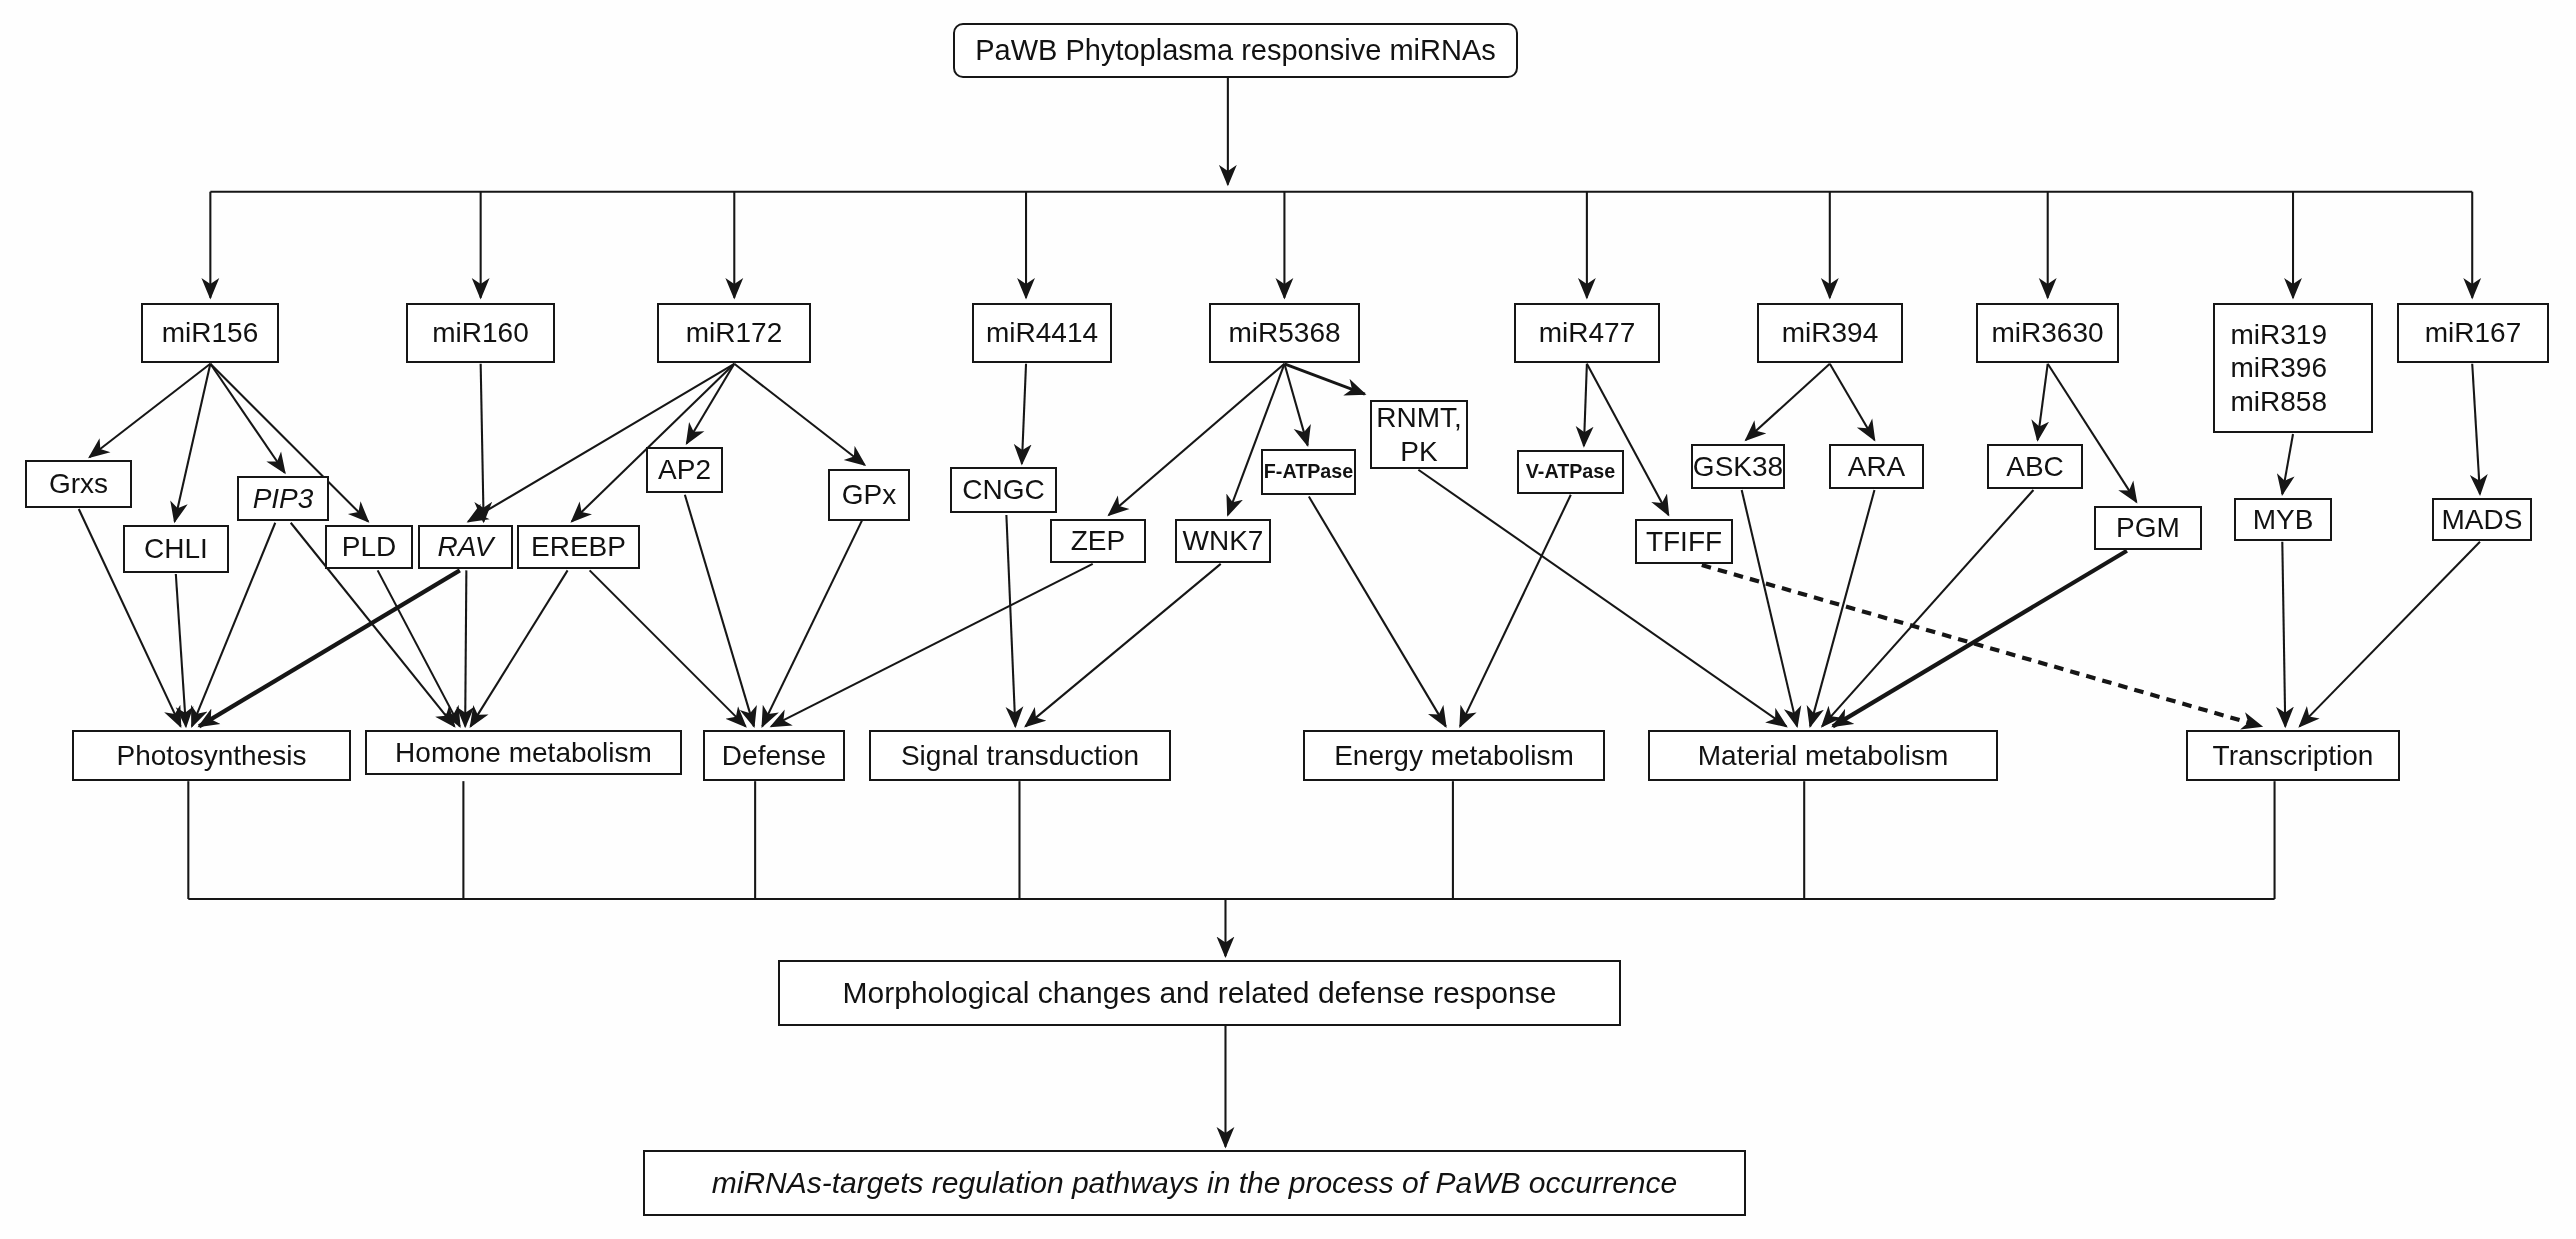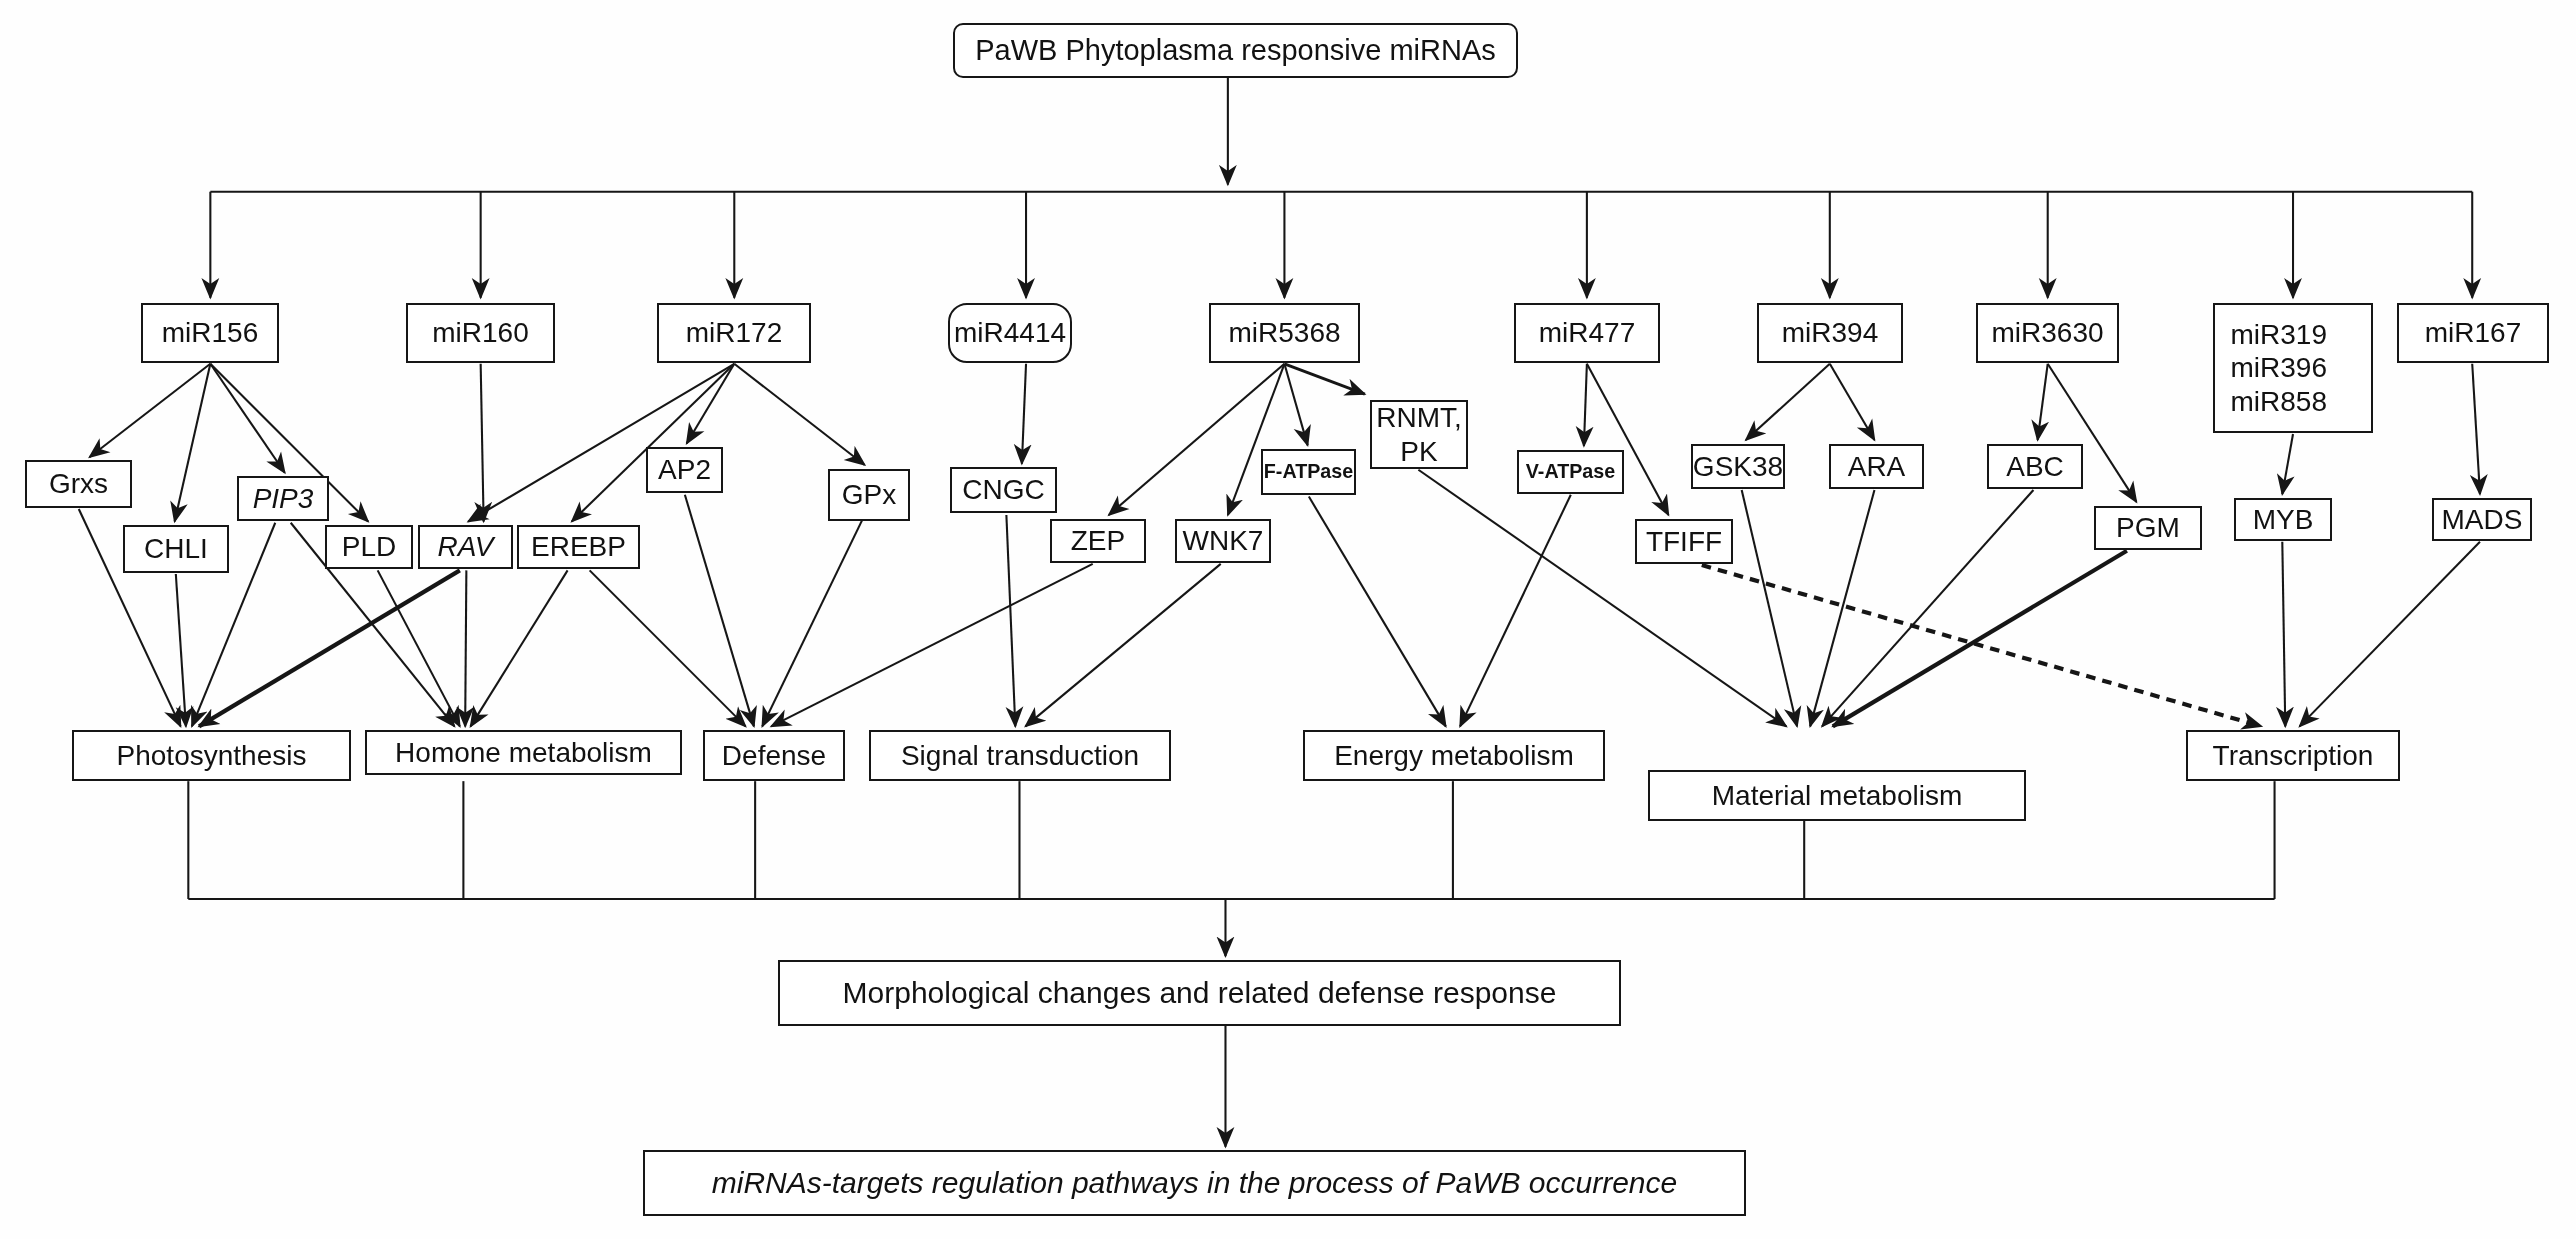--- a/index.html
+++ b/index.html
@@ -95,21 +95,21 @@
       <line x1="2858" y1="949" x2="3798" y2="1220" stroke="#161616" stroke-width="7" stroke-dasharray="16 12" marker-end="url(#ah)"></line>
       <line x1="3833" y1="910" x2="3838" y2="1220" stroke="#161616" stroke-width="3.5" marker-end="url(#ah)"></line>
       <line x1="4165" y1="910" x2="3862" y2="1220" stroke="#161616" stroke-width="3.5" marker-end="url(#ah)"></line>
     </svg>
 
   <div class="node" id="top" style="font-size: 29px; left: 953px; top: 22.6px; width: 565px; height: 55px; border-radius: 10px;">PaWB Phytoplasma responsive miRNAs</div>
 
   <div class="node" id="miR156" style="left: 141px; top: 303px; width: 138px; height: 60px;">miR156</div>
   <div class="node" id="miR160" style="left: 406px; top: 303px; width: 149px; height: 60px;">miR160</div>
   <div class="node" id="miR172" style="left: 657px; top: 303px; width: 154px; height: 60px;">miR172</div>
-  <div class="node" id="miR4414" style="left: 948px; top: 303px; width: 124px; height: 60px; border-radius: 19px;">miR4414</div>
+  <div class="node" id="miR4414" style="left: 972px; top: 303px; width: 140px; height: 60px;">miR4414</div>
   <div class="node" id="miR5368" style="left: 1209px; top: 303px; width: 151px; height: 60px;">miR5368</div>
   <div class="node" id="miR477" style="left: 1514px; top: 303px; width: 146px; height: 60px;">miR477</div>
   <div class="node" id="miR394" style="left: 1757px; top: 303px; width: 146px; height: 60px;">miR394</div>
   <div class="node" id="miR3630" style="left: 1976px; top: 303px; width: 143px; height: 60px;">miR3630</div>
   <div class="node stack" id="miR319" style="left: 2213px; top: 303px; width: 160px; height: 130px;">miR319
 miR396
 miR858</div>
   <div class="node" id="miR167" style="left: 2397px; top: 303px; width: 152px; height: 60px;">miR167</div>
 
   <div class="node" id="Grxs" style="left: 25px; top: 460px; width: 107px; height: 48px;">Grxs</div>
@@ -133,19 +133,19 @@
   <div class="node" id="ABC" style="left: 1987px; top: 444px; width: 96px; height: 45px;">ABC</div>
   <div class="node" id="PGM" style="left: 2094px; top: 506px; width: 108px; height: 44px;">PGM</div>
   <div class="node" id="MYB" style="left: 2234px; top: 498px; width: 98px; height: 43px;">MYB</div>
   <div class="node" id="MADS" style="left: 2432px; top: 498px; width: 100px; height: 43px;">MADS</div>
 
   <div class="node" id="cat_photo" style="left: 72px; top: 730px; width: 279px; height: 51px;">Photosynthesis</div>
   <div class="node" id="cat_homone" style="left: 365px; top: 730px; width: 317px; height: 45px;">Homone metabolism</div>
   <div class="node" id="cat_defense" style="left: 703px; top: 730px; width: 142px; height: 51px;">Defense</div>
   <div class="node" id="cat_signal" style="left: 869px; top: 730px; width: 302px; height: 51px;">Signal transduction</div>
   <div class="node" id="cat_energy" style="left: 1303px; top: 730px; width: 302px; height: 51px;">Energy metabolism</div>
-  <div class="node" id="cat_material" style="left: 1648px; top: 730px; width: 378px; height: 51px; margin-top: 40px;">Material metabolism</div>
+  <div class="node" id="cat_material" style="left: 1648px; top: 730px; width: 350px; height: 51px;">Material metabolism</div>
   <div class="node" id="cat_trans" style="left: 2186px; top: 730px; width: 214px; height: 51px;">Transcription</div>
 
   <div class="node" id="morph" style="font-size: 30px; left: 778px; top: 960px; width: 843px; height: 66px;">Morphological changes and related defense response</div>
   <div class="node" id="outcome" style="font-size: 30px; left: 643px; top: 1150px; width: 1103px; height: 66px; font-style: italic;">miRNAs-targets regulation pathways in the process of PaWB occurrence</div>
 </div>
 
 
 </body></html>

